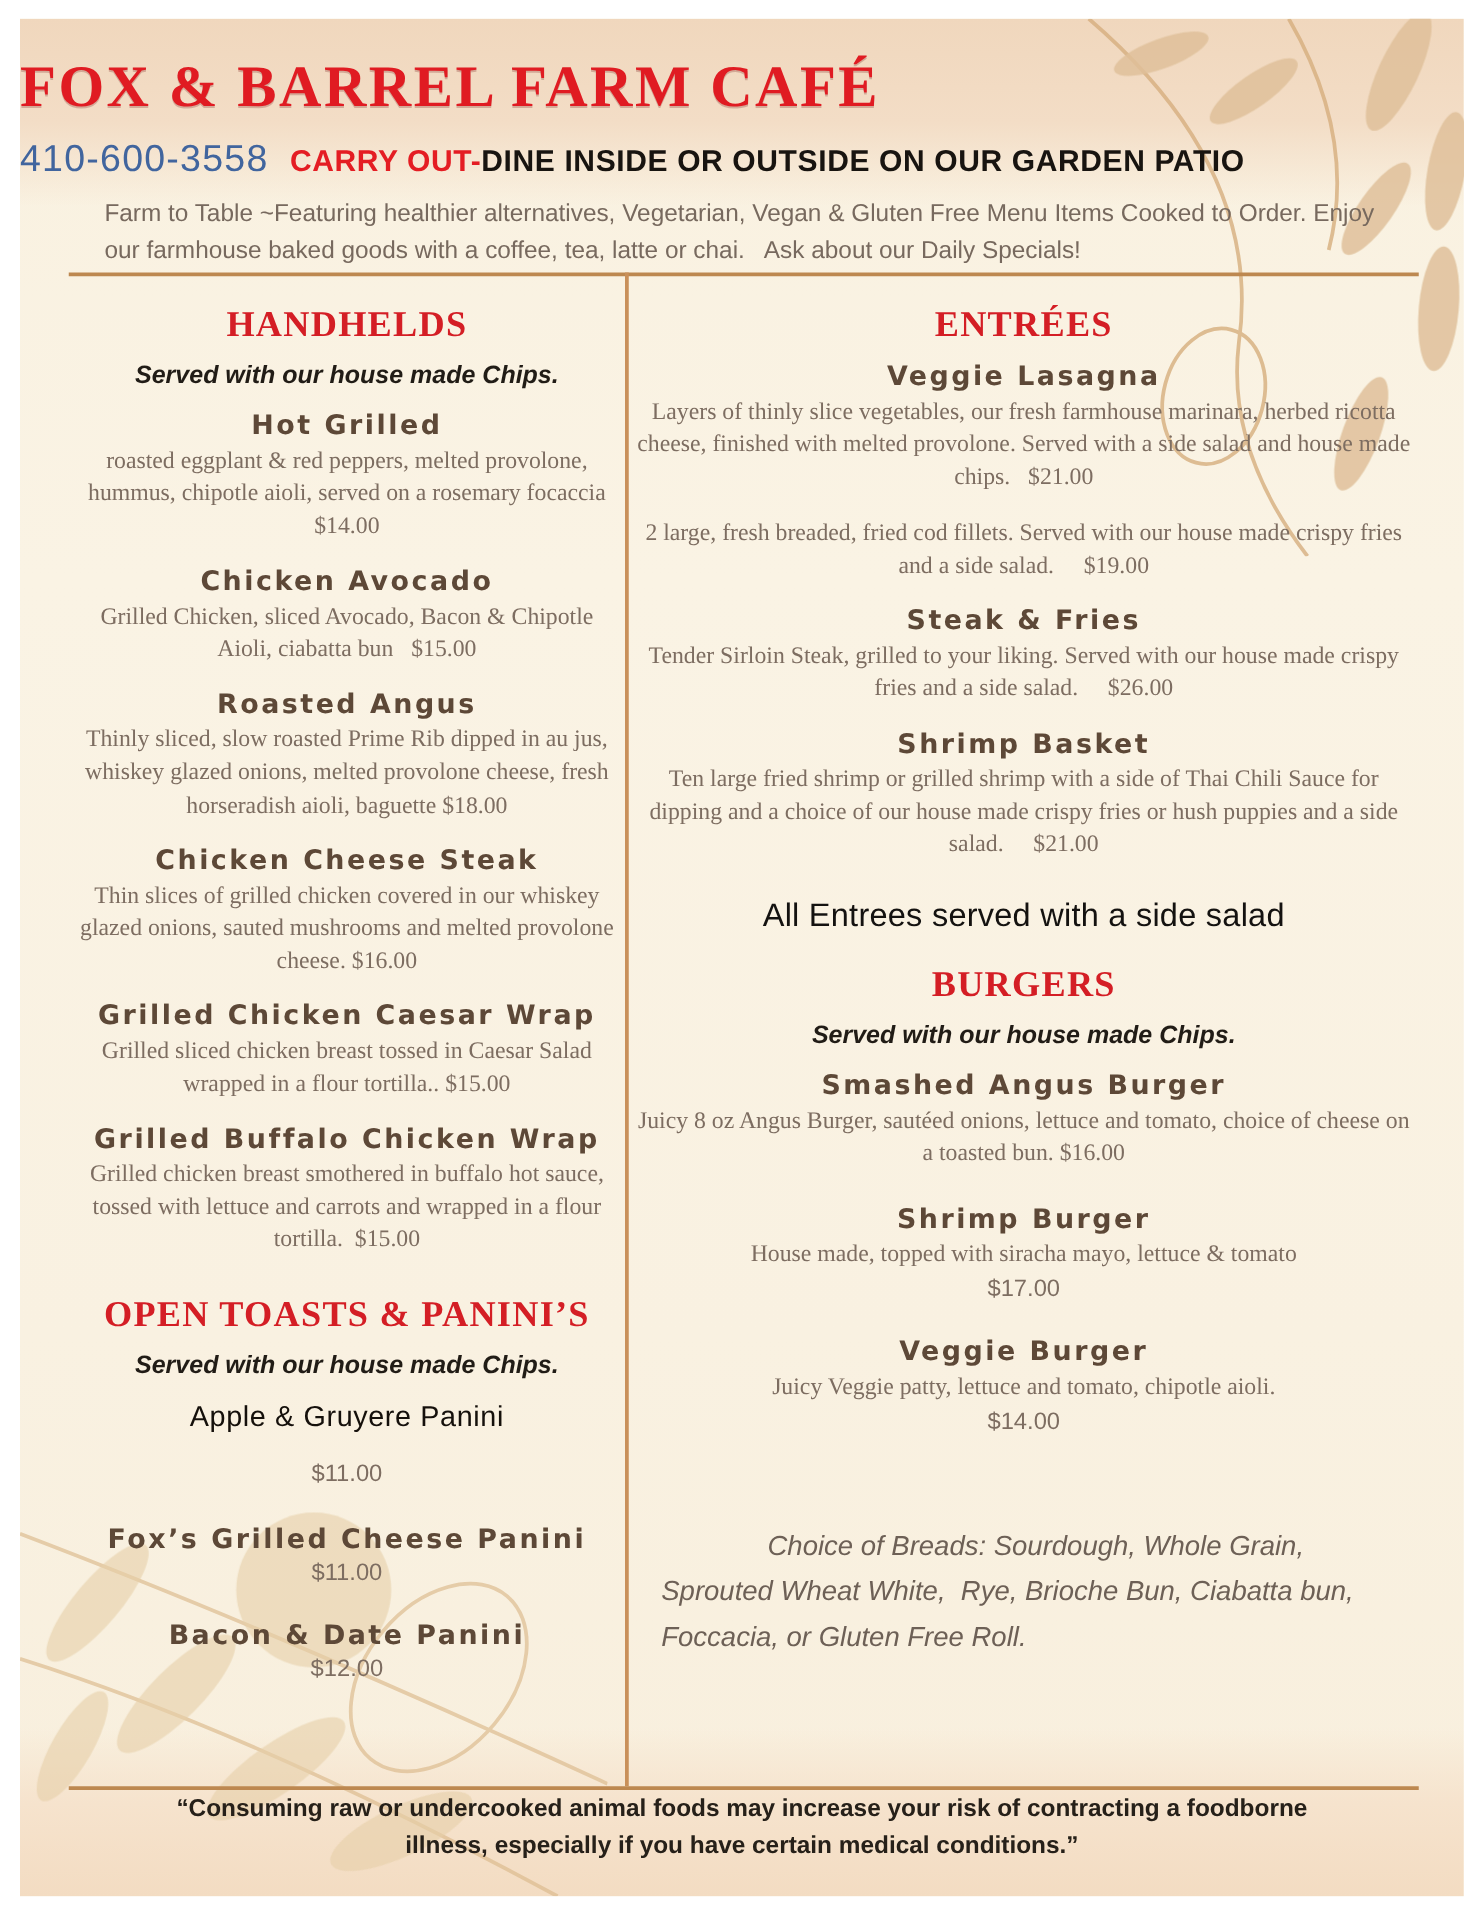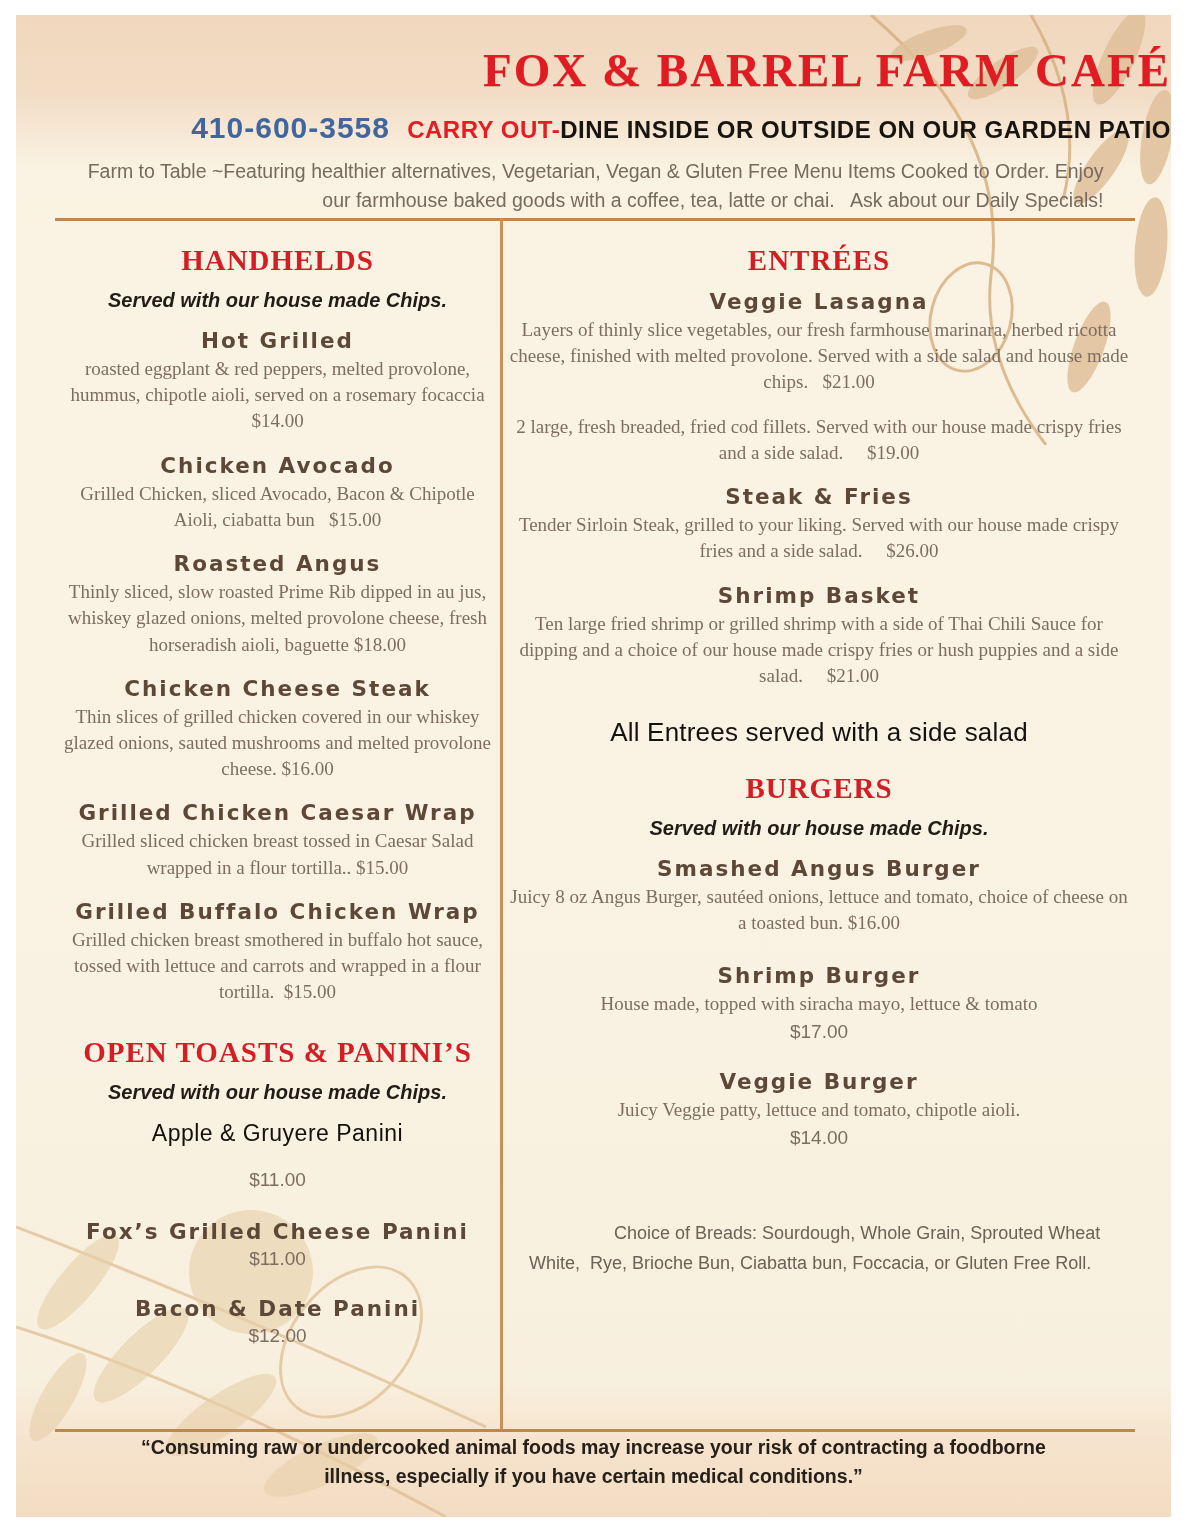--- a/index.html
+++ b/index.html
@@ -20,29 +20,29 @@
     background:linear-gradient(180deg,#f0d7bd 0%,#f3ddc6 55%,rgba(247,236,220,0) 100%);
   }
   .wash-bottom{
     position:absolute;left:0;bottom:0;right:0;height:135px;z-index:0;
     background:linear-gradient(0deg,#f3dcc2 0%,#f6e3cd 55%,rgba(246,227,205,0) 100%);
   }
   .deco{position:absolute;z-index:0;pointer-events:none;}
   .deco-tr{top:0;right:0;width:320px;height:430px;}
   .deco-bl{bottom:0;left:0;width:470px;height:440px;}
 
-  .header{position:relative;z-index:1;text-align:right;padding-top:28px;}
+  .header{position:relative;z-index:1;text-align:left;padding-top:28px;}
   .page-title{
     font-family:"Liberation Serif", serif;
     font-weight:bold;font-size:47px;letter-spacing:2px;
     color:#e01b22;margin:0;
     text-shadow:0 1px 0 rgba(120,20,20,.25);
   }
   .phone-line{margin-top:14px;font-size:24px;letter-spacing:.5px;}
-  .phone-number{color:#41659e;font-size:30px;font-weight:700;letter-spacing:1px;margin-right:10px;}
+  .phone-number{color:#41659e;font-size:30px;font-weight:400;letter-spacing:1px;margin-right:10px;}
   .carry-out{color:#e41d23;font-weight:bold;}
   .dine-label{color:#181410;font-weight:bold;}
   .tagline{
     margin:12px auto 0;max-width:1020px;
     font-size:19.5px;line-height:1.5;color:#77695e;
     white-space:pre-wrap;
   }
 
   .rule-h{position:absolute;left:39px;width:1080px;height:3px;background:#bd8850;z-index:1;}
   .rule-top{top:203px;}
@@ -78,21 +78,21 @@
     white-space:pre-wrap;
     font-family:Liberation Serif, serif;
   }
   .item-price{font-size:19px;color:#7d6d61;margin-top:4px;}
   .item-price.gapped{margin-top:22px;}
   .entrees-footnote{
     font-size:26px;color:#141210;margin:28px 0 24px 0;letter-spacing:.2px;
   }
   .bread-note{
     margin:70px auto 0;width:580px;text-align:left;
-    font-size:18px;line-height:1.65;color:#6d6056;
+    font-style:italic;font-size:22px;line-height:1.65;color:#6d6056;
     text-indent:85px;white-space:pre-wrap;
   }
   .footer{
     position:absolute;left:0;right:0;bottom:26px;z-index:1;text-align:center;
   }
   .disclaimer{
     margin:0 auto;max-width:960px;
     font-size:19.5px;font-weight:600;line-height:1.5;color:#262019;
   }
 </style>

